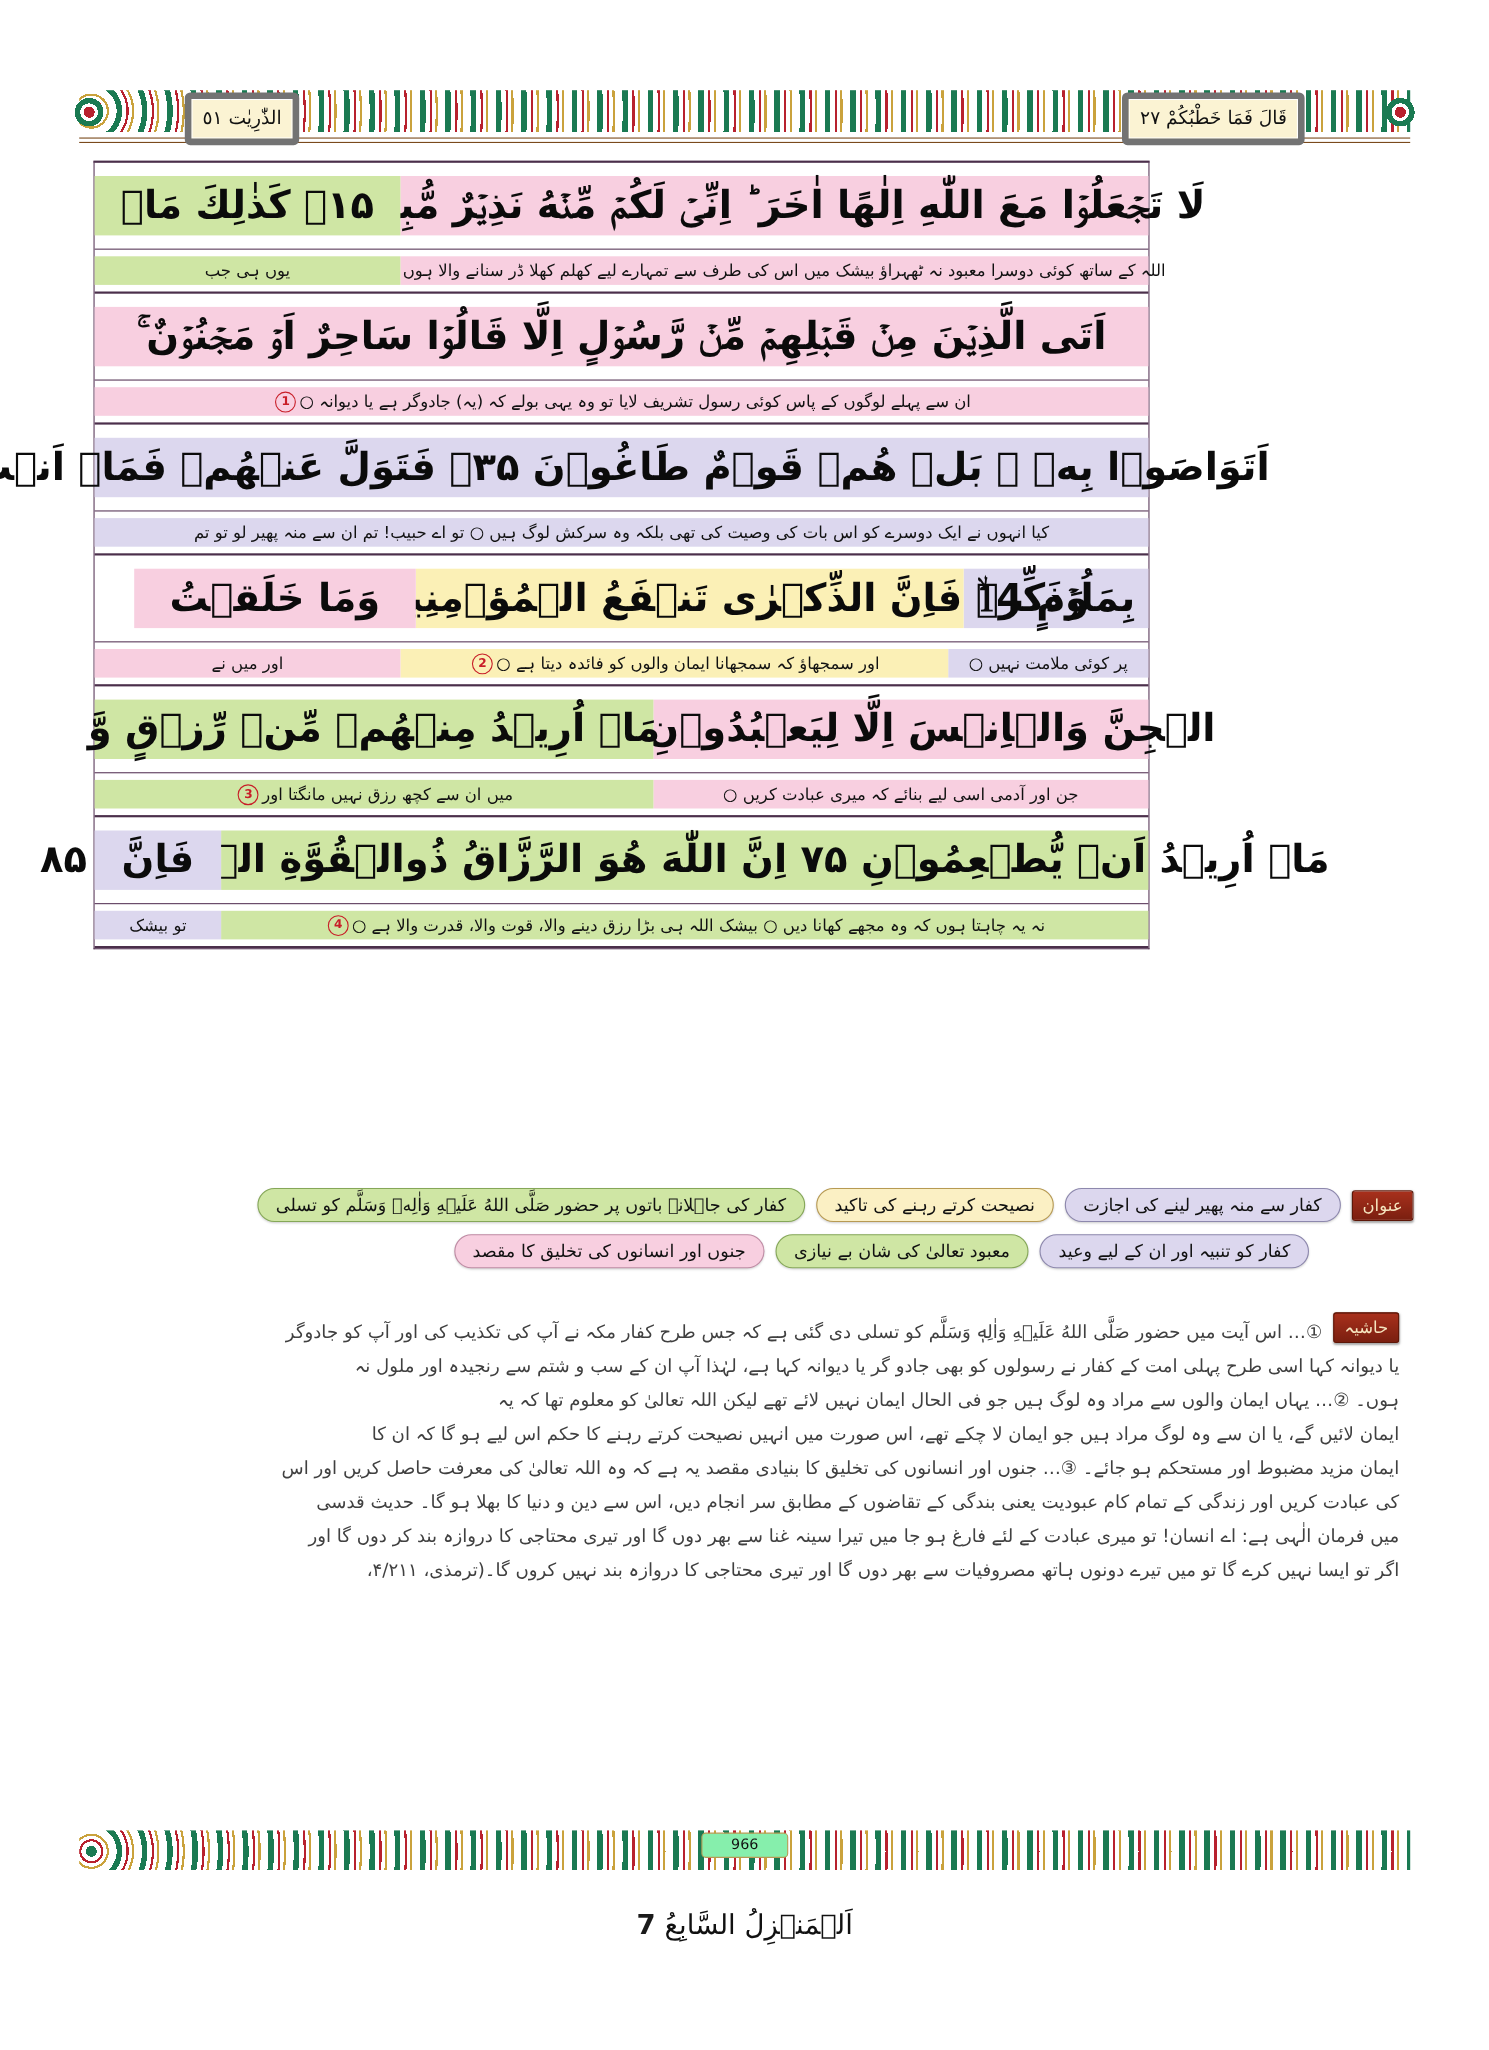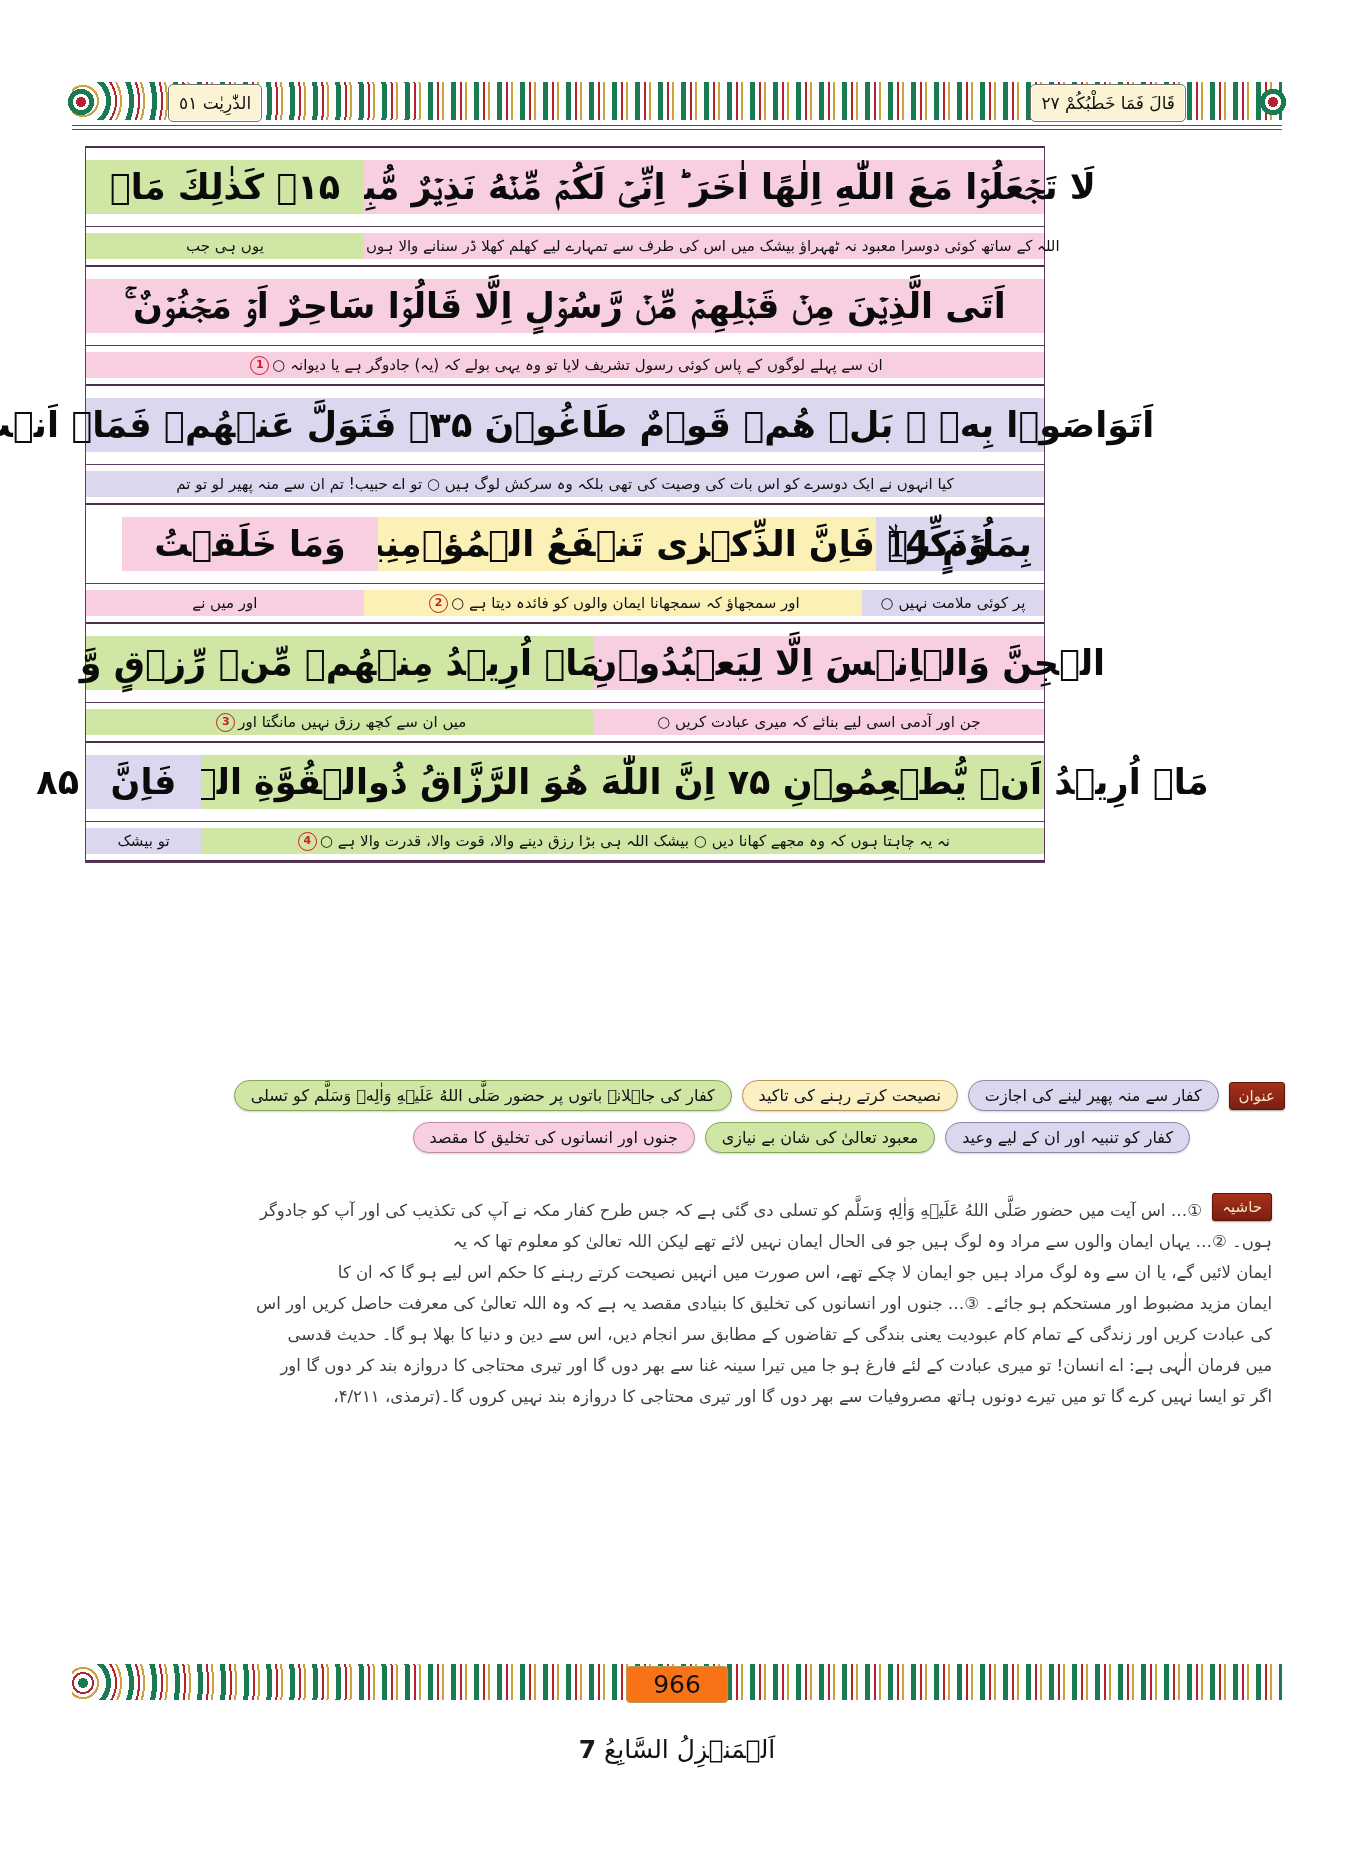--- a/index.html
+++ b/index.html
@@ -27,21 +27,21 @@
         transparent 11px,transparent 14px,
         #caa23c 14px,#caa23c 16px,
         transparent 16px,transparent 23px);
   }
   .band-line{
     position:absolute;left:0;right:0;bottom:4px;height:3px;
     border-top:1px solid #7a4a1c;border-bottom:1px solid #7a4a1c;background:#fff;
   }
   .cartouche{
     position:absolute;top:6px;height:36px;
-    background:#fbf3d3;border:1px solid #737373;border-radius:5px;
+    background:#fbf3d3;border:6px solid #737373;border-radius:5px;
     display:flex;align-items:center;justify-content:center;
     padding:0 10px;z-index:4;
     box-shadow:0 0 0 1px #fff inset;
   }
   .cartouche span{
     font-family:"DejaVu Sans","Liberation Sans",sans-serif;
     font-size:17px;color:#111;direction:rtl;white-space:nowrap;
   }
   .cart-left{left:96px;}
   .cart-right{right:96px;text-align:right;}
@@ -128,22 +128,22 @@
     direction:rtl;white-space:nowrap;
   }
 
   
   .footer-band{
     position:absolute;left:72px;top:1662px;width:1210px;height:48px;
   }
   .footer-band .band-orn2{top:2px;height:36px;}
   .pagebox{
     position:absolute;left:50%;transform:translateX(-50%);top:4px;
-    background:#f97316;border:1px solid #b79a53;border-radius:4px;
-    padding:3px 26px;font-size:25px;color:#111;z-index:5;
+    background:#86efac;border:1px solid #b79a53;border-radius:4px;
+    padding:3px 26px;font-size:13px;color:#111;z-index:5;
   }
   .manzil{
     position:absolute;left:0;right:0;top:1735px;text-align:center;
     font-size:25px;color:#111;direction:rtl;
   }
   .manzil .num{color:#1a1a1a;font-weight:bold;}
 </style>
 </head>
 <body>
 
@@ -269,20 +269,21 @@
       <div class="topic-line second">
         <div class="pill p-lilac">کفار کو تنبیہ اور ان کے لیے وعید</div>
         <div class="pill p-green">معبود تعالیٰ کی شان بے نیازی</div>
         <div class="pill p-pink">جنوں اور انسانوں کی تخلیق کا مقصد</div>
       </div>
     </div>
 
   <div class="notes" id="notes">
       <div style="float: right; margin: 2px 0px 0px 8px;"><span class="badge">حاشیہ</span></div>
       <div class="line" style="padding-right: 70px;">①… اس آیت میں حضور صَلَّی اللهُ عَلَیۡهِ وَاٰلِهٖ وَسَلَّم کو تسلی دی گئی ہے کہ جس طرح کفار مکہ نے آپ کی تکذیب کی اور آپ کو جادوگر</div>
+      <div class="line">یا دیوانہ کہا اسی طرح پہلی امت کے کفار نے رسولوں کو بھی جادو گر یا دیوانہ کہا ہے، لہٰذا آپ ان کے سب و شتم سے رنجیدہ اور ملول نہ</div>
       <div class="line">ہوں۔ ②… یہاں ایمان والوں سے مراد وہ لوگ ہیں جو فی الحال ایمان نہیں لائے تھے لیکن اللہ تعالیٰ کو معلوم تھا کہ یہ</div>
       <div class="line">ایمان لائیں گے، یا ان سے وہ لوگ مراد ہیں جو ایمان لا چکے تھے، اس صورت میں انہیں نصیحت کرتے رہنے کا حکم اس لیے ہو گا کہ ان کا</div>
       <div class="line">ایمان مزید مضبوط اور مستحکم ہو جائے۔ ③… جنوں اور انسانوں کی تخلیق کا بنیادی مقصد یہ ہے کہ وہ اللہ تعالیٰ کی معرفت حاصل کریں اور اس</div>
       <div class="line">کی عبادت کریں اور زندگی کے تمام کام عبودیت یعنی بندگی کے تقاضوں کے مطابق سر انجام دیں، اس سے دین و دنیا کا بھلا ہو گا۔ حدیث قدسی</div>
       <div class="line">میں فرمان الٰہی ہے: اے انسان! تو میری عبادت کے لئے فارغ ہو جا میں تیرا سینہ غنا سے بھر دوں گا اور تیری محتاجی کا دروازہ بند کر دوں گا اور</div>
       <div class="line">اگر تو ایسا نہیں کرے گا تو میں تیرے دونوں ہاتھ مصروفیات سے بھر دوں گا اور تیری محتاجی کا دروازہ بند نہیں کروں گا۔(ترمذی، ۴/۲۱۱،</div>
     </div>
 
   <div class="footer-band">
     <div class="band-orn2"></div>

